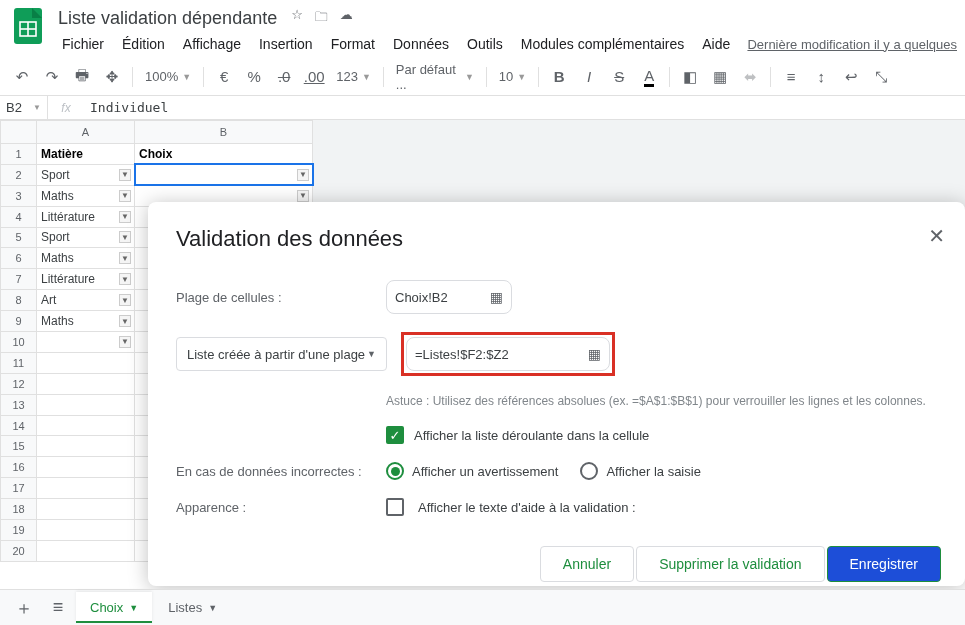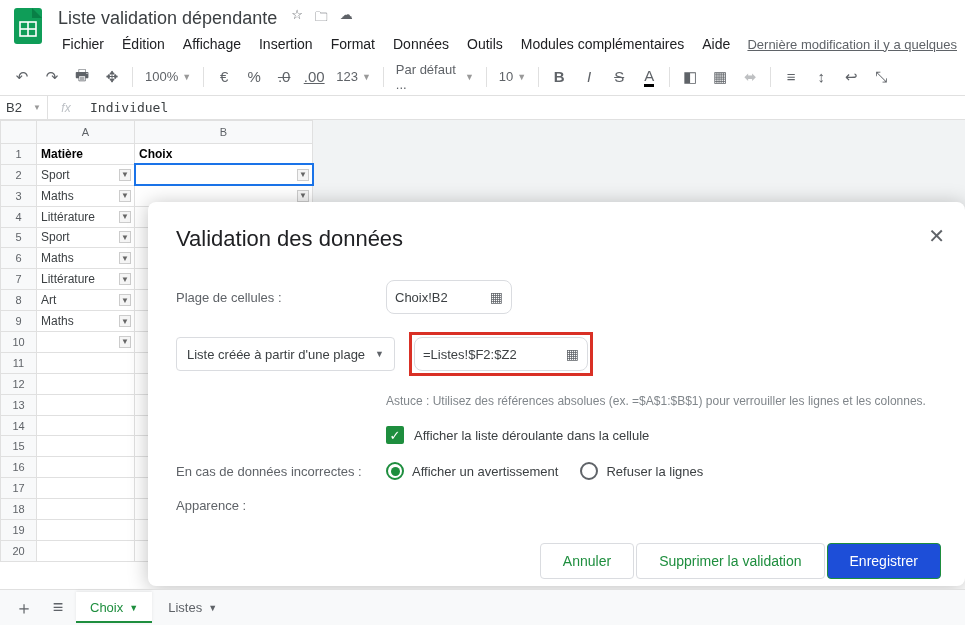--- a/index.html
+++ b/index.html
@@ -50,24 +50,24 @@
 
 .dialog { position: absolute; top: 202px; left: 148px; width: 817px; height: 384px; background: #fff; border-radius: 8px; box-shadow: 0 2px 20px rgba(0,0,0,0.25); padding: 24px 24px 20px 28px; }
 .dialog-title { font-size: 22px; color: #202124; font-weight: 400; margin-bottom: 28px; }
 .dialog-close { position: absolute; top: 22px; right: 20px; font-size: 20px; color: #5f6368; cursor: pointer; }
 .dlg-row { display: flex; align-items: center; margin-bottom: 18px; }
 .dlg-label { width: 210px; font-size: 13px; color: #5f6368; }
 .dlg-field { display: flex; align-items: center; gap: 14px; }
 .input-box { border: 1px solid #dadce0; border-radius: 8px; height: 34px; display: flex; align-items: center; padding: 0 8px; font-size: 13px; color: #3c4043; }
 .input-box.range { width: 126px; justify-content: space-between; }
 .grid-icon { color: #5f6368; font-size: 14px; }
-.select-box { border: 1px solid #dadce0; border-radius: 4px; height: 34px; display: flex; align-items: center; padding: 0 10px; font-size: 13px; color: #3c4043; gap: 8px; }
+.select-box { border: 1px solid #dadce0; border-radius: 4px; height: 34px; display: flex; align-items: center; padding: 0 10px; font-size: 13px; color: #3c4043; gap: 0; }
 .select-box .caret { font-size: 9px; color: #5f6368; margin-left: 2px; }
 .highlight-wrap { border: 3px solid #d93025; padding: 2px; }
-.highlight-wrap .input-box { width: 174px; justify-content: space-between; }
+.highlight-wrap .input-box { width: 204px; justify-content: space-between; }
 .hint { font-size: 12px; color: #80868b; margin-left: 210px; margin-bottom: 18px; }
 .checkbox-row { display: flex; align-items: center; gap: 10px; margin-left: 210px; margin-bottom: 18px; font-size: 13px; color: #3c4043; }
 .chk { width: 18px; height: 18px; border: 2px solid #5f6368; border-radius: 2px; display: flex; align-items: center; justify-content: center; }
 .chk.checked { background: #1e8e3e; border-color: #1e8e3e; color: #fff; font-size: 13px; }
 .radio-group { display: flex; gap: 22px; align-items: center; }
 .radio-item { display: flex; align-items: center; gap: 8px; font-size: 13px; }
 .radio { width: 18px; height: 18px; border: 2px solid #5f6368; border-radius: 50%; display: flex; align-items: center; justify-content: center; }
 .radio.sel { border-color: #1e8e3e; }
 .radio.sel::after { content: ""; width: 9px; height: 9px; background: #1e8e3e; border-radius: 50%; }
 .dialog-buttons { display: flex; justify-content: flex-end; gap: 2px; margin-top: 30px; }
@@ -353,27 +353,31 @@
 
   <div class="dlg-row">
     <div class="dlg-label">En cas de données incorrectes :</div>
     <div class="radio-group">
       <div class="radio-item">
           <span class="radio sel"></span>
           <span>Afficher un avertissement</span>
         </div>
       <div class="radio-item">
           <span class="radio"></span>
-          <span>Refuser la lignes</span>
+          <span>Afficher la saisie</span>
         </div>
     </div>
   </div>
 
   <div class="dlg-row">
     <div class="dlg-label">Apparence :</div>
+    <div class="dlg-field">
+      <span class="chk"></span>
+      <span>Afficher le texte d'aide à la validation :</span>
+    </div>
   </div>
 
   <div class="dialog-buttons">
     <div class="btn">Annuler</div>
     <div class="btn">Supprimer la validation</div>
     <div class="btn primary">Enregistrer</div>
   </div>
 </div>
 
 <div class="sheet-tabs">

